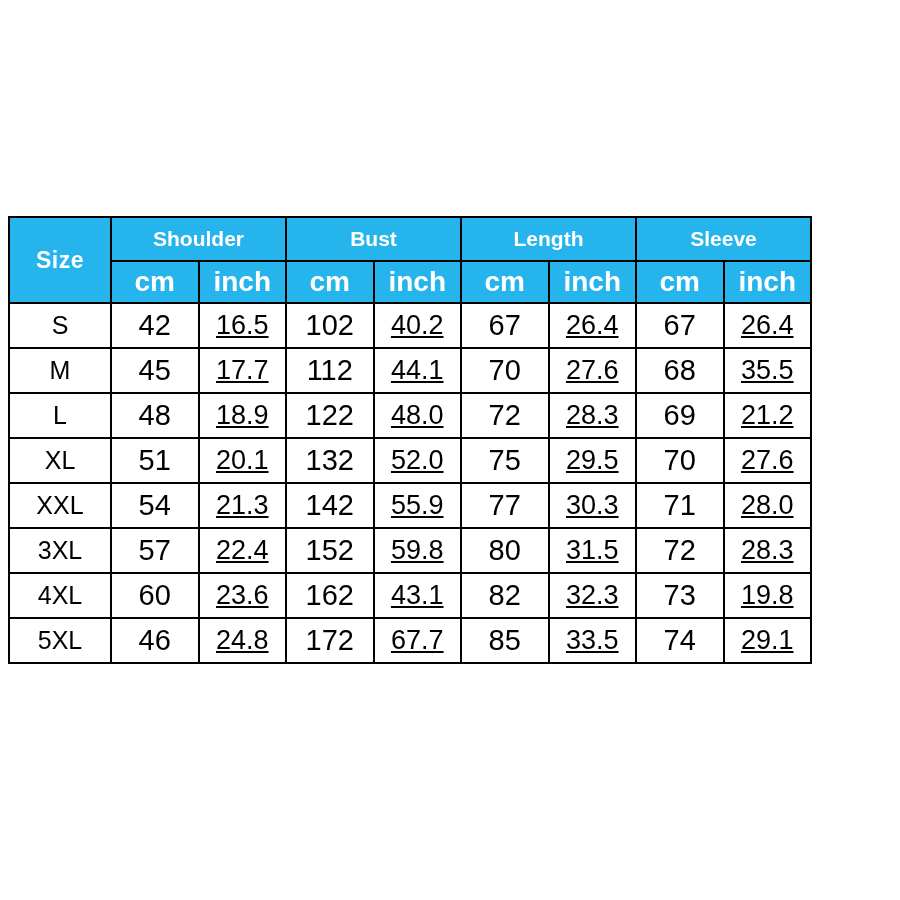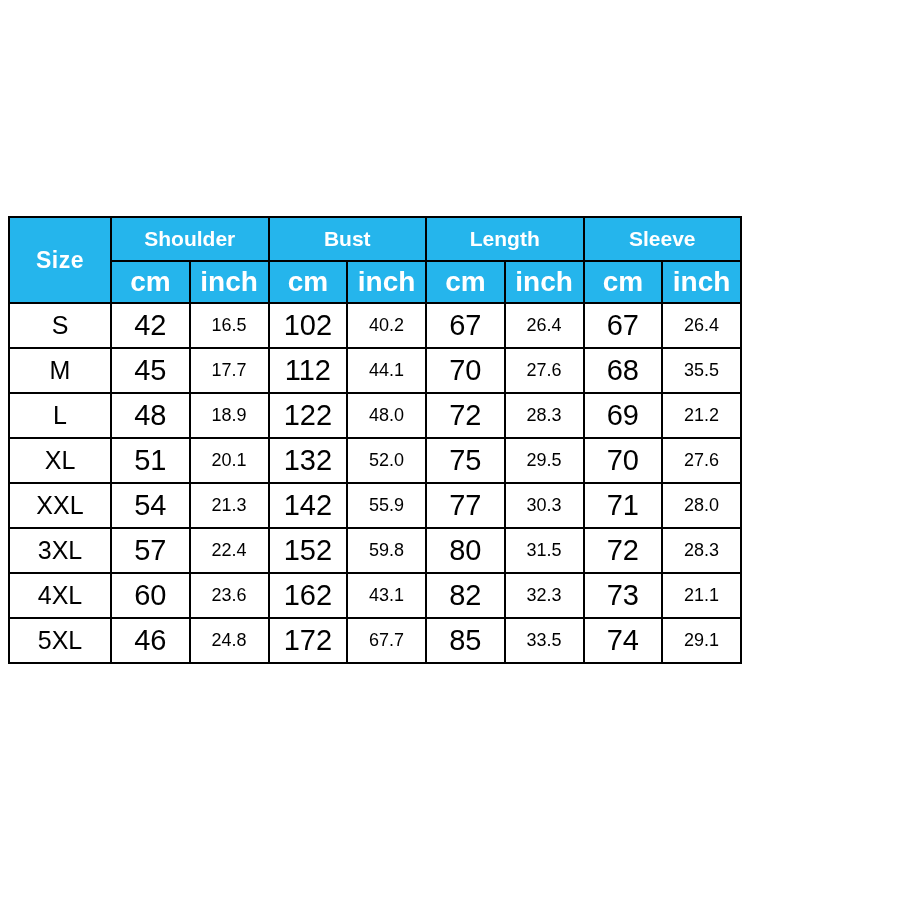--- a/index.html
+++ b/index.html
@@ -20,21 +20,21 @@
     background: #ffffff;
   }
   .table-wrap {
     position: absolute;
     left: 8px;
     top: 216px;
     width: 884px;
   }
   table.size-chart {
     border-collapse: collapse;
-    width: 734px;
+    width: 804px;
     table-layout: fixed;
   }
   table.size-chart td,
   table.size-chart th {
     border: 2px solid #000000;
     text-align: center;
     vertical-align: middle;
     padding: 0;
   }
   thead th {
@@ -63,21 +63,22 @@
     background: #ffffff;
   }
   td.size-label {
     font-size: 25px;
   }
   td.val-cm {
     font-size: 29px;
     margin-top: 13px;
   }
   td.val-in {
-    font-size: 18px;
+    font-size: 27px;
+    text-decoration: underline;
   }
 </style>
 </head>
 <body>
 
 <div class="page">
   <div class="table-wrap">
     <table class="size-chart">
       <thead>
         <tr>
@@ -167,21 +168,21 @@
         </tr>
         <tr>
           <td class="size-label">4XL</td>
           <td class="val-cm">60</td>
           <td class="val-in">23.6</td>
           <td class="val-cm">162</td>
           <td class="val-in">43.1</td>
           <td class="val-cm">82</td>
           <td class="val-in">32.3</td>
           <td class="val-cm">73</td>
-          <td class="val-in">21.1</td>
+          <td class="val-in">19.8</td>
         </tr>
         <tr>
           <td class="size-label">5XL</td>
           <td class="val-cm">46</td>
           <td class="val-in">24.8</td>
           <td class="val-cm">172</td>
           <td class="val-in">67.7</td>
           <td class="val-cm">85</td>
           <td class="val-in">33.5</td>
           <td class="val-cm">74</td>

